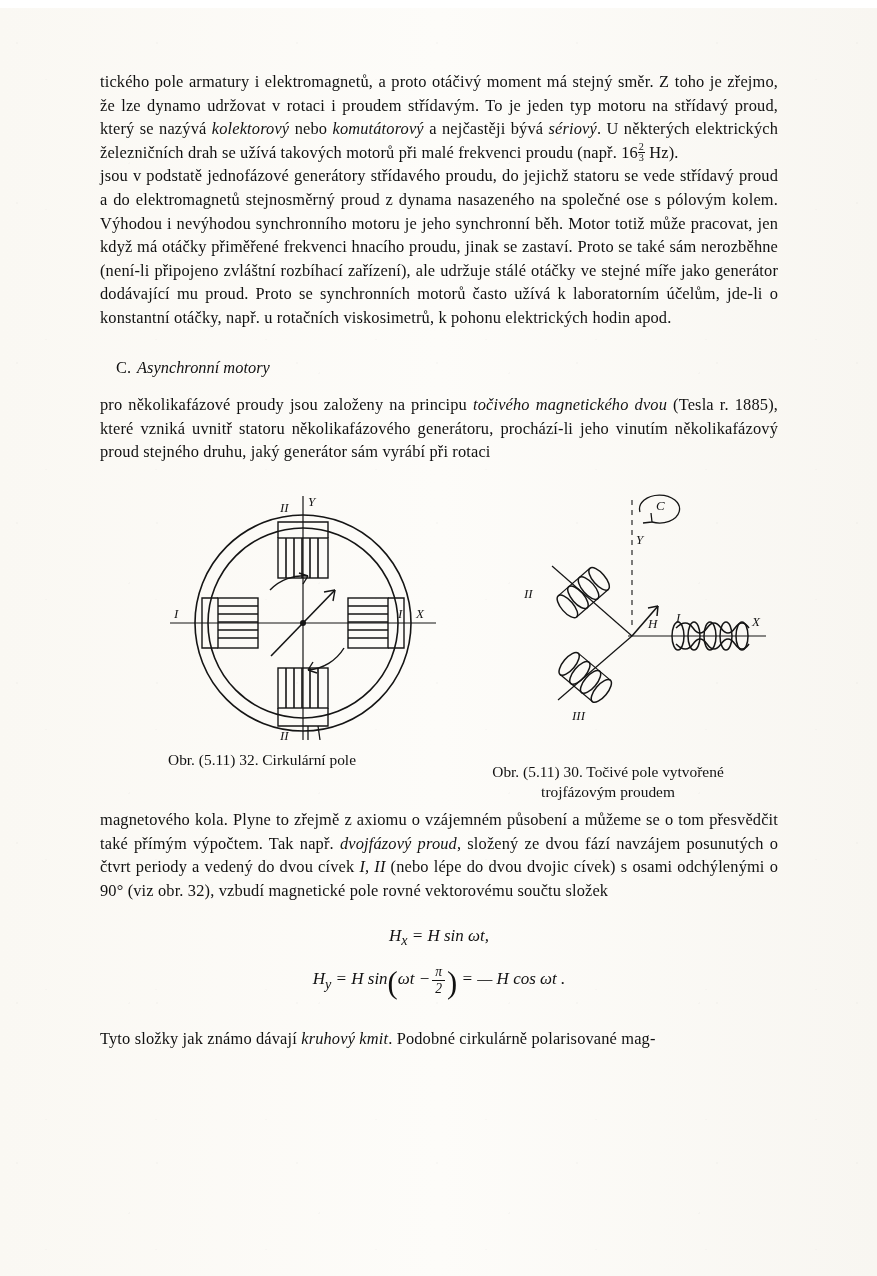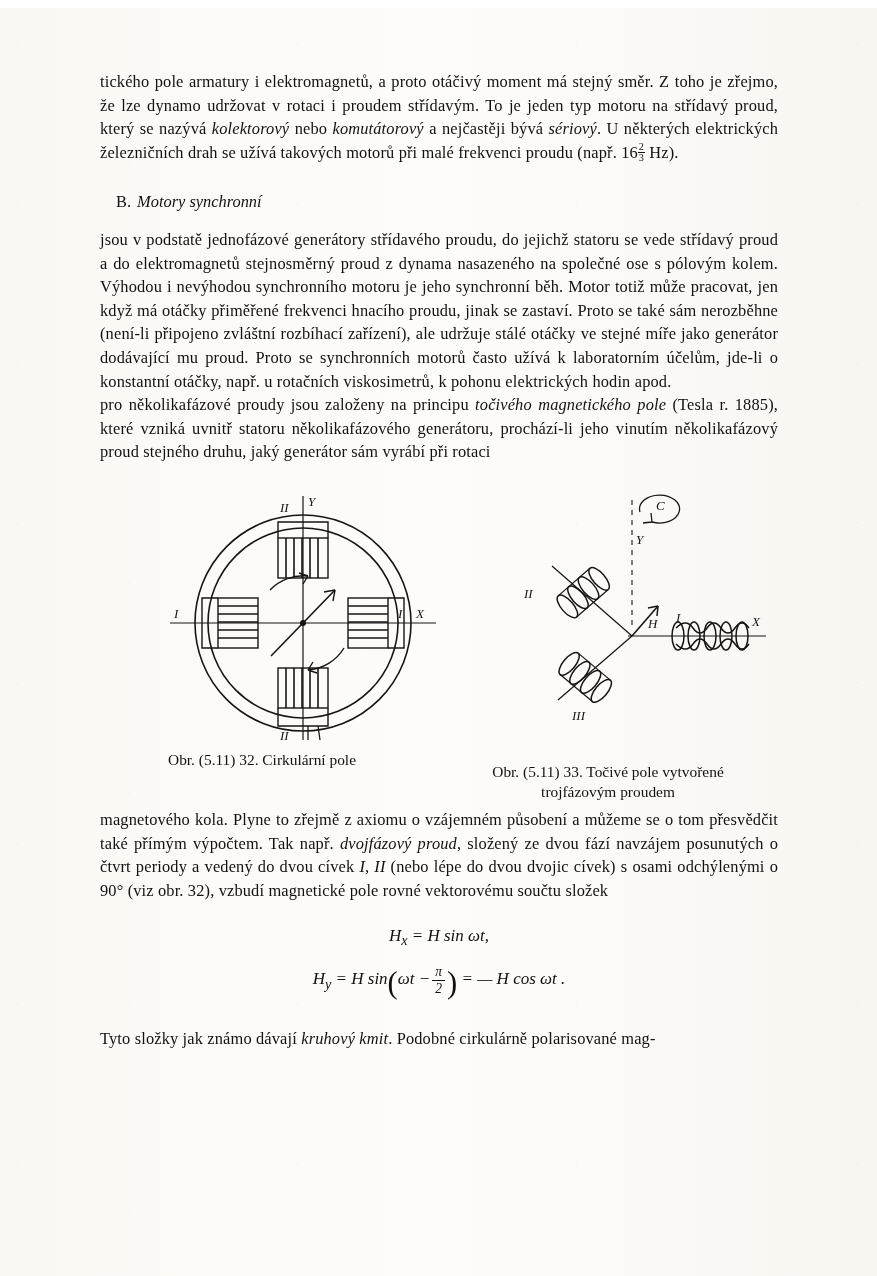--- a/index.html
+++ b/index.html
@@ -139,26 +139,26 @@
 </head>
 <body>
 
 <div class="page">
   <div class="paper-texture"></div>
 
   <div class="content">
 
     <p class="body blk"><span>tického pole armatury i elektromagnetů, a proto otáčivý moment má stejný směr. Z toho je zřejmo, že lze dynamo udržovat v rotaci i proudem střídavým. To je jeden typ motoru na střídavý proud, který se nazývá </span><i>kolektorový</i><span> nebo </span><i>komutátorový</i><span> a nejčastěji bývá </span><i>sériový</i><span>. U některých elektrických železničních drah se užívá takových motorů při malé frekvenci proudu (např. 16</span><span class="frac"><span class="num">2</span><span class="den">3</span></span><span> Hz).</span></p>
 
-    <div class="heading"><span class="letter">B.</span><span>Motory synchronní</span></div>
 
     <p class="body blk">jsou v podstatě jednofázové generátory střídavého proudu, do jejichž statoru se vede střídavý proud a do elektromagnetů stejnosměrný proud z dynama nasazeného na společné ose s pólovým kolem. Výhodou i nevýhodou synchronního motoru je jeho synchronní běh. Motor totiž může pracovat, jen když má otáčky přiměřené frekvenci hnacího proudu, jinak se zastaví. Proto se také sám nerozběhne (není-li připojeno zvláštní rozbíhací zařízení), ale udržuje stálé otáčky ve stejné míře jako generátor dodávající mu proud. Proto se synchronních motorů často užívá k laboratorním účelům, jde-li o konstantní otáčky, např. u rotačních viskosimetrů, k pohonu elektrických hodin apod.</p>
 
-
-    <p class="body"><span>pro několikafázové proudy jsou založeny na principu </span><i>točivého magnetického pole</i><span> (Tesla r. 1885), které vzniká uvnitř statoru několikafázového generátoru, prochází-li jeho vinutím několikafázový proud stejného druhu, jaký generátor sám vyrábí při rotaci</span></p>
+    <div class="heading"><span class="letter">C.</span><span>Asynchronní motory</span></div>
+
+    <p class="body"><span>pro několikafázové proudy jsou založeny na principu </span><i>točivého magnetického dvou</i><span> (Tesla r. 1885), které vzniká uvnitř statoru několikafázového generátoru, prochází-li jeho vinutím několikafázový proud stejného druhu, jaký generátor sám vyrábí při rotaci</span></p>
 
     <div class="figures">
 
       <div class="fig" style="left:58px; top:0;">
         <svg width="290" height="270" viewBox="0 0 290 270">
           <g fill="none" stroke="#151515" stroke-width="1.6">
 
             <circle cx="145" cy="145" r="108"></circle>
             <circle cx="145" cy="145" r="95"></circle>
 
@@ -286,21 +286,21 @@
             <text x="176" y="22">C</text>
           </g>
         </svg>
       </div>
 
       <div class="fig-caption fig1-cap">
         <div>Obr. (5.11) 32. Cirkulární pole</div>
       </div>
 
       <div class="fig-caption fig2-cap">
-        <div>Obr. (5.11) 33. Točivé pole vytvořené</div>
+        <div>Obr. (5.11) 30. Točivé pole vytvořené</div>
         <div>trojfázovým proudem</div>
       </div>
     </div>
 
     <p class="body"><span>magnetového kola. Plyne to zřejmě z axiomu o vzájemném působení a můžeme se o tom přesvědčit také přímým výpočtem. Tak např. </span><i>dvojfázový proud</i><span>, složený ze dvou fází navzájem posunutých o čtvrt periody a vedený do dvou cívek </span><i>I, II</i><span> (nebo lépe do dvou dvojic cívek) s osami odchýlenými o 90° (viz obr. 32), vzbudí magnetické pole rovné vektorovému součtu složek</span></p>
 
     <div class="formula-block">
       <div class="formula-line"><span>H</span><sub>x</sub><span> = H sin ωt,</span></div>
       <div class="formula-line"><span>H</span><sub>y</sub><span> = H sin</span><span class="bigparen">(</span><span>ωt −</span><span class="mfrac"><span class="num">π</span><span class="den">2</span></span><span class="bigparen">)</span><span> = — H cos ωt .</span></div>
     </div>

